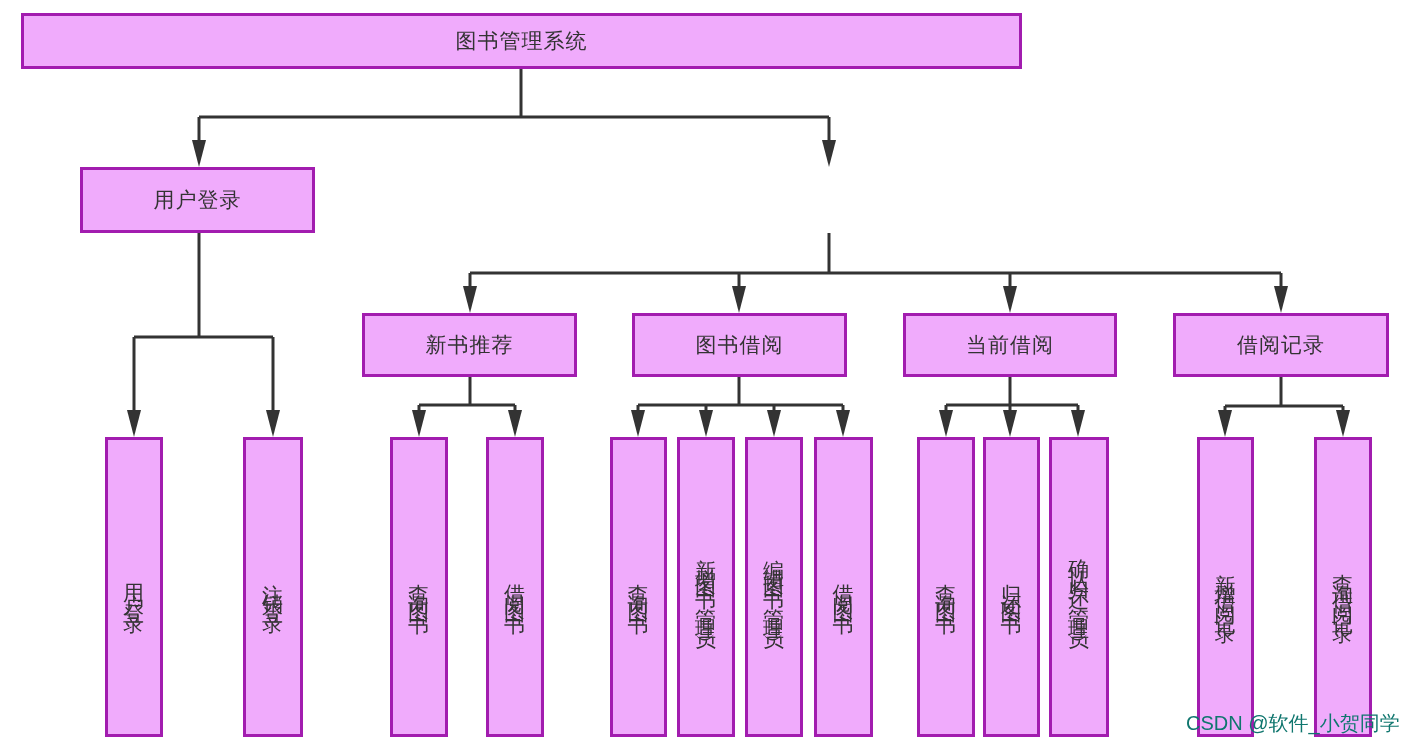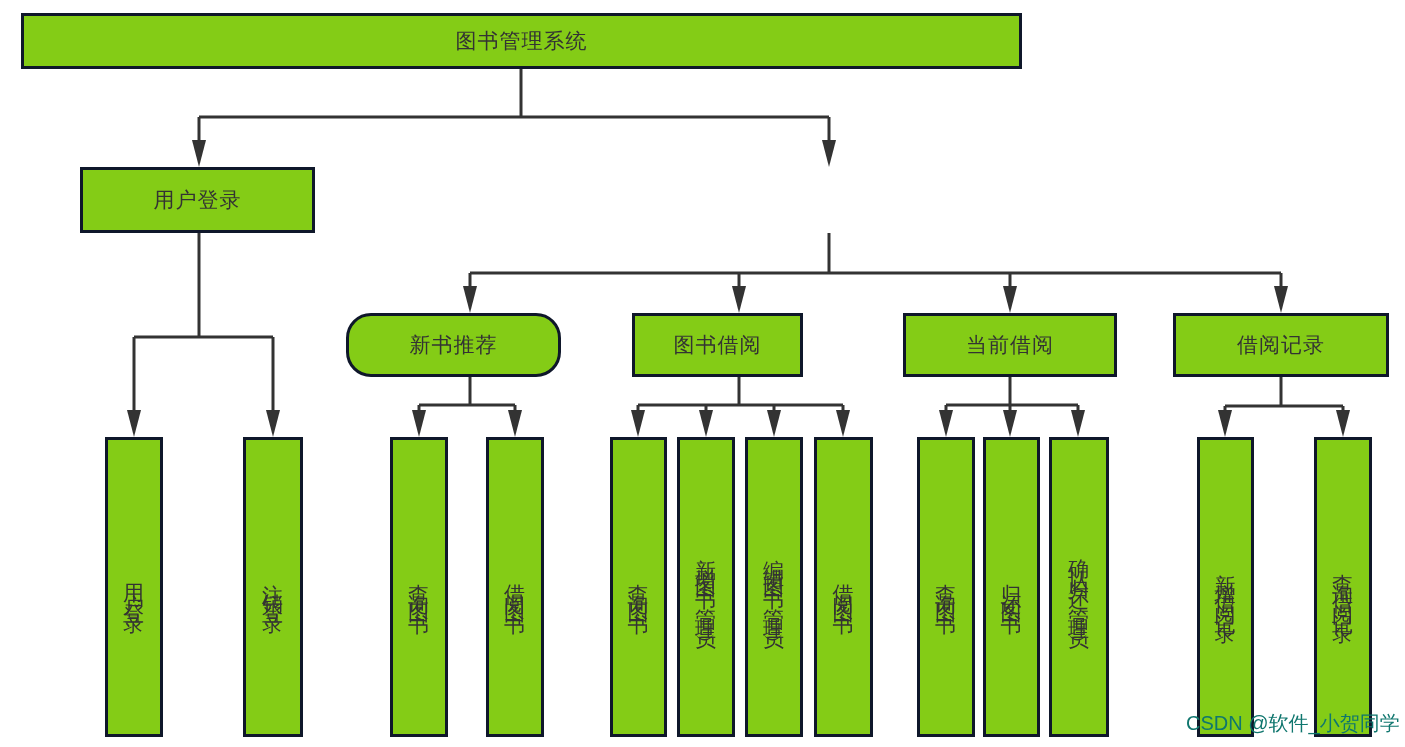--- a/index.html
+++ b/index.html
@@ -18,22 +18,22 @@
   svg.wires {
     position: absolute;
     left: 0;
     top: 0;
     width: 1405px;
     height: 747px;
   }
   .box {
     position: absolute;
     box-sizing: border-box;
-    background: #84cc16;
-    border: 3px solid #0f172a;
+    background: #f0abfc;
+    border: 3px solid #a21caf;
     display: flex;
     align-items: center;
     justify-content: center;
     color: #333333;
   }
   .hbox span {
     font-size: 21px;
     letter-spacing: 1px;
     white-space: nowrap;
   }
@@ -133,24 +133,24 @@
   </svg>
 
   <div class="box hbox" style="left:21px; top:13px; width:1001px; height:56px;">
     <span>图书管理系统</span>
   </div>
 
   <div class="box hbox" style="left:80px; top:167px; width:235px; height:66px;">
     <span>用户登录</span>
   </div>
 
-  <div class="box hbox" style="left:346px; top:313px; width:215px; height:64px;border-radius:25px;">
+  <div class="box hbox" style="left:362px; top:313px; width:215px; height:64px;">
     <span>新书推荐</span>
   </div>
-  <div class="box hbox" style="left:632px; top:313px; width:171px; height:64px;">
+  <div class="box hbox" style="left:632px; top:313px; width:215px; height:64px;">
     <span>图书借阅</span>
   </div>
   <div class="box hbox" style="left:903px; top:313px; width:214px; height:64px;">
     <span>当前借阅</span>
   </div>
   <div class="box hbox" style="left:1173px; top:313px; width:216px; height:64px;">
     <span>借阅记录</span>
   </div>
 
   <div class="box vbox" style="left:105px; top:437px; width:58px; height:300px;">

